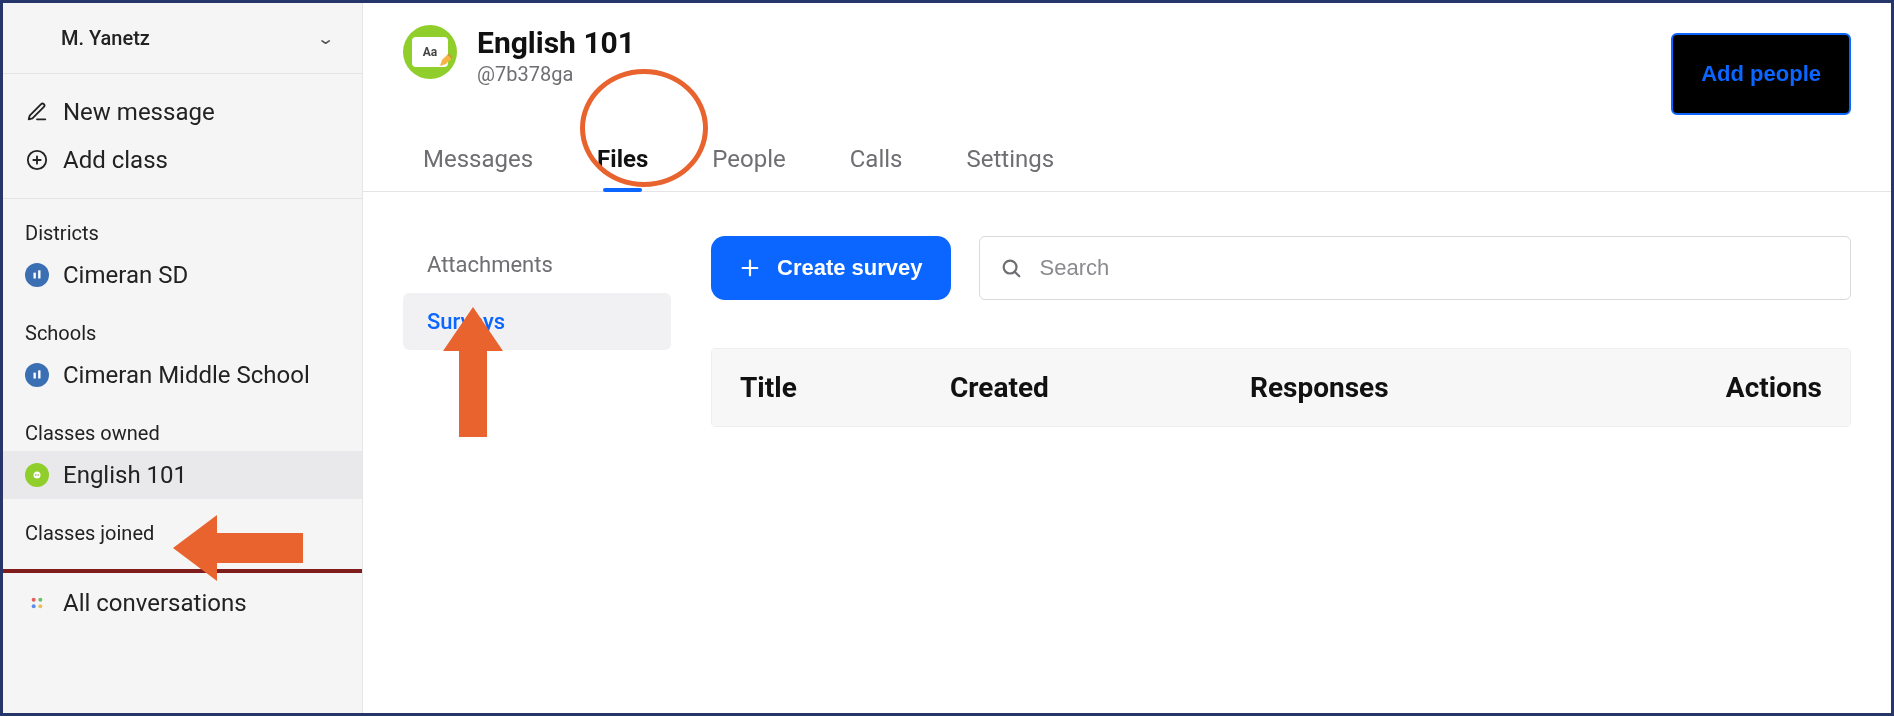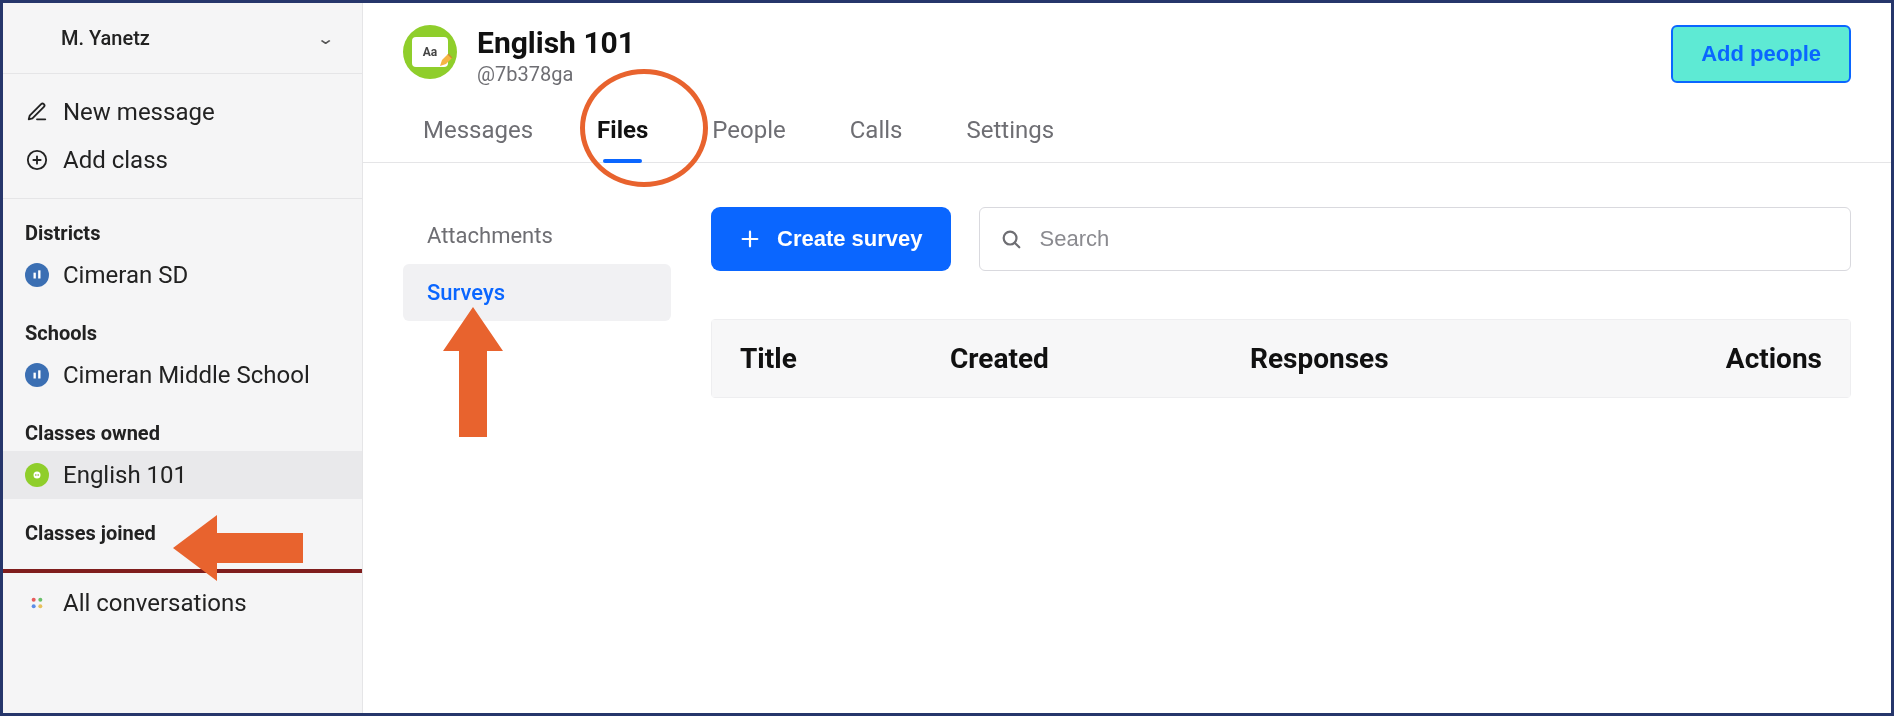--- a/index.html
+++ b/index.html
@@ -47,21 +47,21 @@
     cursor: pointer;
     font-size: 24px;
   }
   .side-icon {
     width: 24px; height: 24px;
     display: inline-flex; align-items: center; justify-content: center;
     flex-shrink: 0;
   }
   .side-section-head {
     padding: 22px 22px 6px 22px;
-    font-weight: 700;
+    font-weight: 400;
     font-size: 20px;
   }
   .side-item.active { background: #e9e9eb; }
   .org-icon {
     width: 24px; height: 24px; border-radius: 50%;
     background: #3b6fb3; display:inline-flex; align-items:center; justify-content:center;
     flex-shrink:0;
   }
   .class-icon {
     width: 24px; height: 24px; border-radius: 50%;
@@ -108,26 +108,27 @@
   .header-titles h1 {
     font-size: 30px; font-weight: 700; color: #111;
   }
   .header-handle {
     color: #6e6e73; font-size: 20px; margin-top: 2px;
   }
   .add-people {
     margin-left: auto;
     border: 2px solid #0a66ff;
     color: #0a66ff;
-    background: #5eead4;
+    background: #000000;
     font-weight: 600;
     font-size: 22px;
-    padding: 14px 28px;
+    padding: 26px 28px;
     border-radius: 6px;
     cursor: pointer;
+    margin-top: 8px;
   }
   
   .tabs {
     display: flex;
     gap: 64px;
     padding: 30px 40px 0 60px;
     border-bottom: 1px solid #e5e5e7;
     font-size: 24px;
   }
   .tab {
@@ -175,21 +176,21 @@
   }
   .pane-top {
     display: flex;
     gap: 28px;
     align-items: center;
   }
   .create-btn {
     background: #0a66ff;
     color: #fff;
     border: none;
-    border-radius: 9px;
+    border-radius: 14px;
     font-size: 22px;
     font-weight: 700;
     padding: 0 28px;
     height: 64px;
     display: inline-flex;
     align-items: center;
     gap: 16px;
     cursor: pointer;
   }
   .plus {

